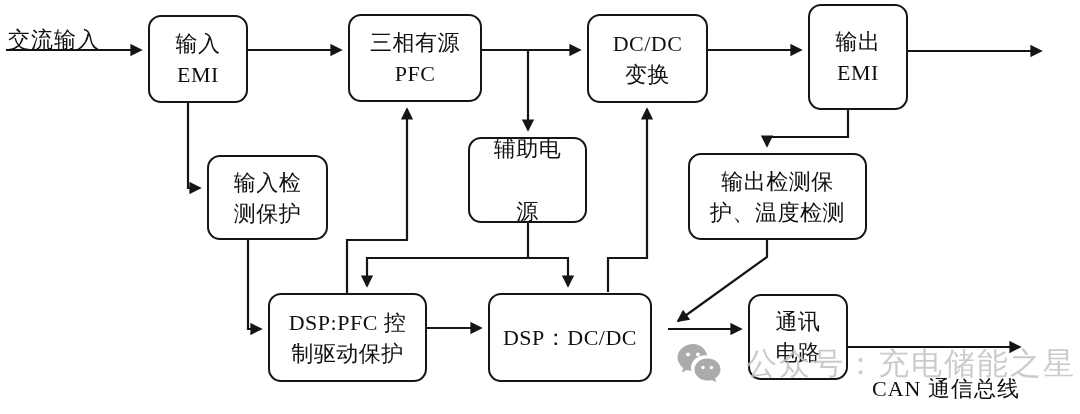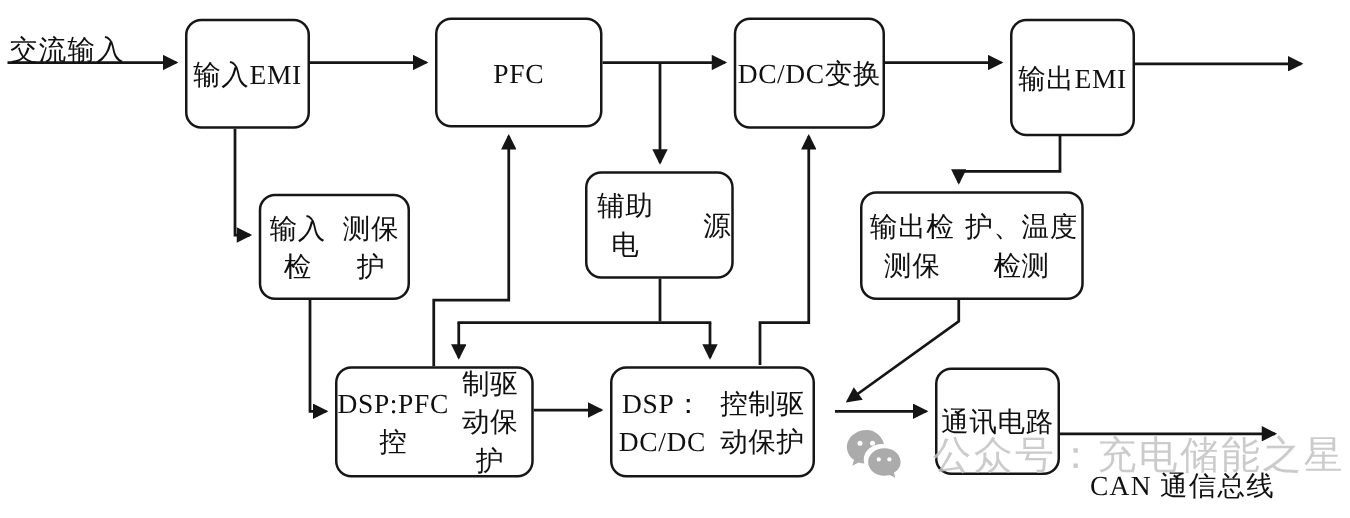--- a/index.html
+++ b/index.html
@@ -4,21 +4,21 @@
 <style>
   html,body{margin:0;padding:0;background:#ffffff;}
   .canvas{
     position:relative;width:1080px;height:414px;background:#ffffff;
     overflow:hidden;font-family:"Liberation Serif","DejaVu Serif",serif;
   }
   .wires{position:absolute;left:0;top:0;z-index:1;}
   .node{
     position:absolute;box-sizing:border-box;z-index:2;
     border:2.2px solid #161616;border-radius:13px;background:#ffffff;
-    display:flex;flex-direction:row;align-items:center;justify-content:center;
+    display:flex;flex-direction:column;align-items:center;justify-content:center;
     font-size:22px;line-height:31px;color:#101010;text-align:center;
     letter-spacing:0.5px;
   }
   .flabel{
     position:absolute;z-index:2;font-size:22px;color:#101010;
     letter-spacing:1px;white-space:nowrap;
   }
   .watermark{
     position:absolute;z-index:5;display:flex;align-items:center;gap:24px;
     left:676px;top:342px;opacity:0.85;pointer-events:none;
@@ -61,29 +61,30 @@
       <path d="M 848 347 H 1020" marker-end="url(#arrow)"></path>
     </g>
   </svg>
 
   <div class="node" style="left:148px;top:15px;width:100px;height:88px;">
     <span>输入</span>
     <span>EMI</span>
   </div>
 
   <div class="node" style="left:348px;top:14px;width:134px;height:88px;">
+    <span>三相有源</span>
     <span>PFC</span>
   </div>
 
   <div class="node" style="left:587px;top:14px;width:121px;height:89px;">
     <span>DC/DC</span>
     <span>变换</span>
   </div>
 
-  <div class="node" style="left:808px;top:15px;width:100px;height:94px;">
+  <div class="node" style="left:808px;top:4px;width:100px;height:106px;">
     <span>输出</span>
     <span>EMI</span>
   </div>
 
   <div class="node" style="left:468px;top:137px;width:119px;height:86px;gap:32px;">
     <span>辅助电</span>
     <span>源</span>
   </div>
 
   <div class="node" style="left:688px;top:153px;width:179px;height:87px;">
@@ -96,21 +97,20 @@
     <span>测保护</span>
   </div>
 
   <div class="node" style="left:268px;top:293px;width:159px;height:89px;">
     <span>DSP:PFC 控</span>
     <span>制驱动保护</span>
   </div>
 
   <div class="node" style="left:488px;top:293px;width:164px;height:89px;">
     <span>DSP：DC/DC</span>
-    <span>控制驱动保护</span>
   </div>
 
   <div class="node" style="left:748px;top:294px;width:100px;height:86px;">
     <span>通讯</span>
     <span>电路</span>
   </div>
 
   <div class="flabel" style="left:8px;top:25px;">交流输入</div>
 
 

